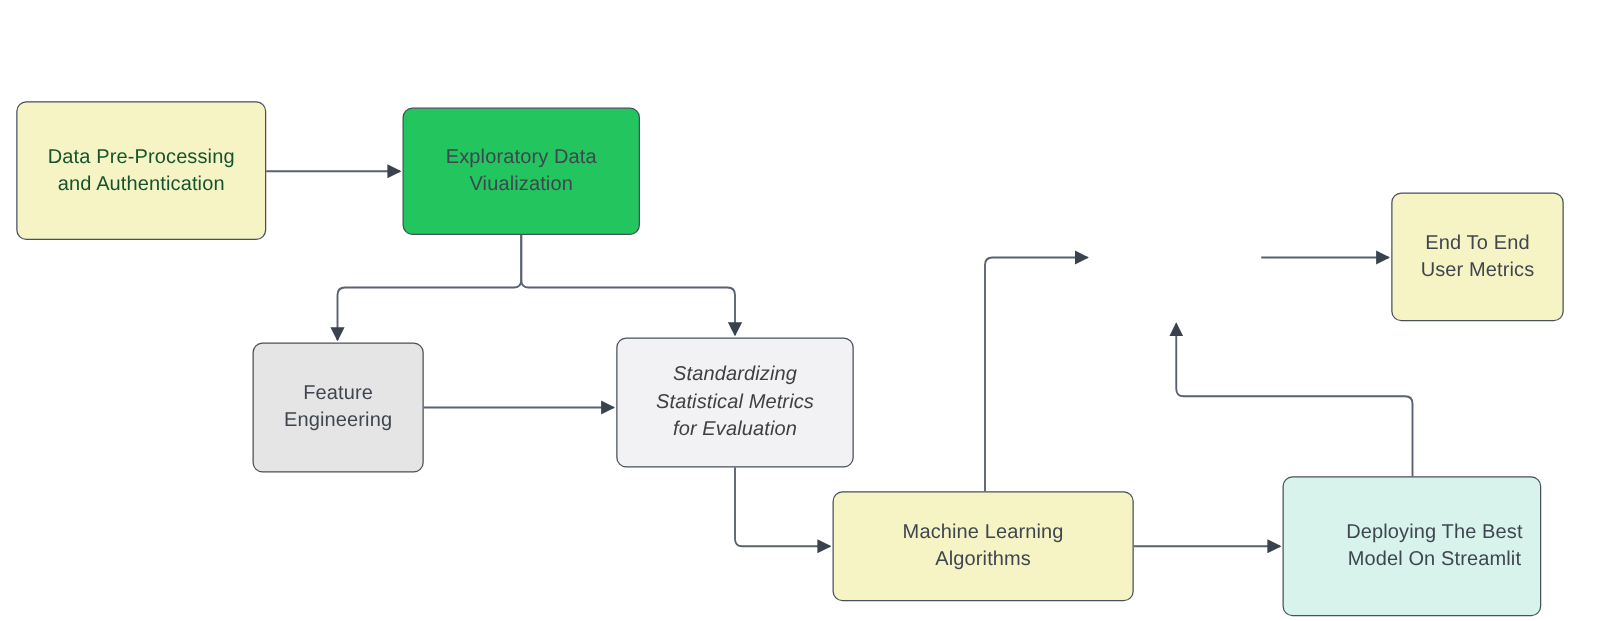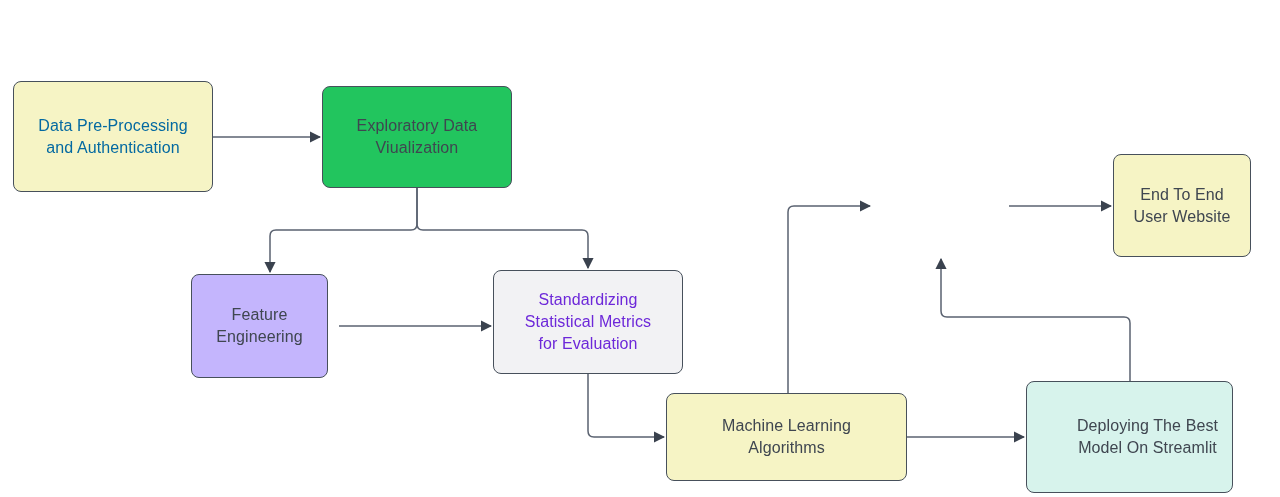--- a/index.html
+++ b/index.html
@@ -53,41 +53,41 @@
         <path d="M339,326 L491,326" fill="none" stroke="#5a6270" stroke-width="1.5" marker-end="url(#arrowhead)"></path>
         <path d="M588,374 L588,431 Q588,437 594,437 L664,437" fill="none" stroke="#5a6270" stroke-width="1.5" marker-end="url(#arrowhead)"></path>
         <path d="M788,393 L788,212 Q788,206 794,206 L870,206" fill="none" stroke="#5a6270" stroke-width="1.5" marker-end="url(#arrowhead)"></path>
         <path d="M1009,206 L1111,206" fill="none" stroke="#5a6270" stroke-width="1.5" marker-end="url(#arrowhead)"></path>
         <path d="M907,437 L1024,437" fill="none" stroke="#5a6270" stroke-width="1.5" marker-end="url(#arrowhead)"></path>
         <path d="M1130,381 L1130,323 Q1130,317 1124,317 L947,317 Q941,317 941,311 L941,259" fill="none" stroke="#5a6270" stroke-width="1.5" marker-end="url(#arrowhead)"></path>
       </g>
   </svg>
 
 <div class="node" style="left: 13px; top: 81px; width: 200px; height: 111px; background: rgb(246, 244, 197); border: 1.5px solid rgb(71, 80, 91);">
-      <div class="node-label" style="color: #0369a1;">Data Pre-Processing
+      <div class="node-label" style="color: #14532d;">Data Pre-Processing
 and Authentication</div>
     </div>
     <div class="node" style="left: 322px; top: 86px; width: 190px; height: 102px; background: #22c55e; border: 1.5px solid rgb(71, 80, 91);">
       <div class="node-label" style="color: rgb(63, 70, 80);">Exploratory Data
 Viualization</div>
     </div>
-    <div class="node" style="left: 191px; top: 274px; width: 137px; height: 104px; background: #c4b5fd; border: 1.5px solid rgb(71, 80, 91);">
+    <div class="node" style="left: 202px; top: 274px; width: 137px; height: 104px; background: #e5e5e5; border: 1.5px solid rgb(71, 80, 91);">
       <div class="node-label" style="color: rgb(63, 70, 80);">Feature
 Engineering</div>
     </div>
     <div class="node" style="left: 493px; top: 270px; width: 190px; height: 104px; background: rgb(242, 242, 244); border: 1.5px solid rgb(71, 80, 91);">
-      <div class="node-label" style="color: #6d28d9;">Standardizing
+      <div class="node-label" style="color: #404040; font-style: italic;">Standardizing
 Statistical Metrics
 for Evaluation</div>
     </div>
     <div class="node" style="left: 666px; top: 393px; width: 241px; height: 88px; background: rgb(246, 244, 197); border: 1.5px solid rgb(71, 80, 91);">
       <div class="node-label" style="color: rgb(63, 70, 80);">Machine Learning
 Algorithms</div>
     </div>
     <div class="node" style="left: 1113px; top: 154px; width: 138px; height: 103px; background: rgb(246, 244, 197); border: 1.5px solid rgb(71, 80, 91);">
       <div class="node-label" style="color: rgb(63, 70, 80);">End To End
-User Website</div>
+User Metrics</div>
     </div>
     <div class="node" style="left: 1026px; top: 381px; width: 207px; height: 112px; background: rgb(215, 243, 236); border: 1.5px solid rgb(71, 80, 91);">
       <div class="node-label" style="color: rgb(63, 70, 80); margin-left: 36px;">Deploying The Best
 Model On Streamlit</div>
     </div>
   </div>
 
 </body></html>

